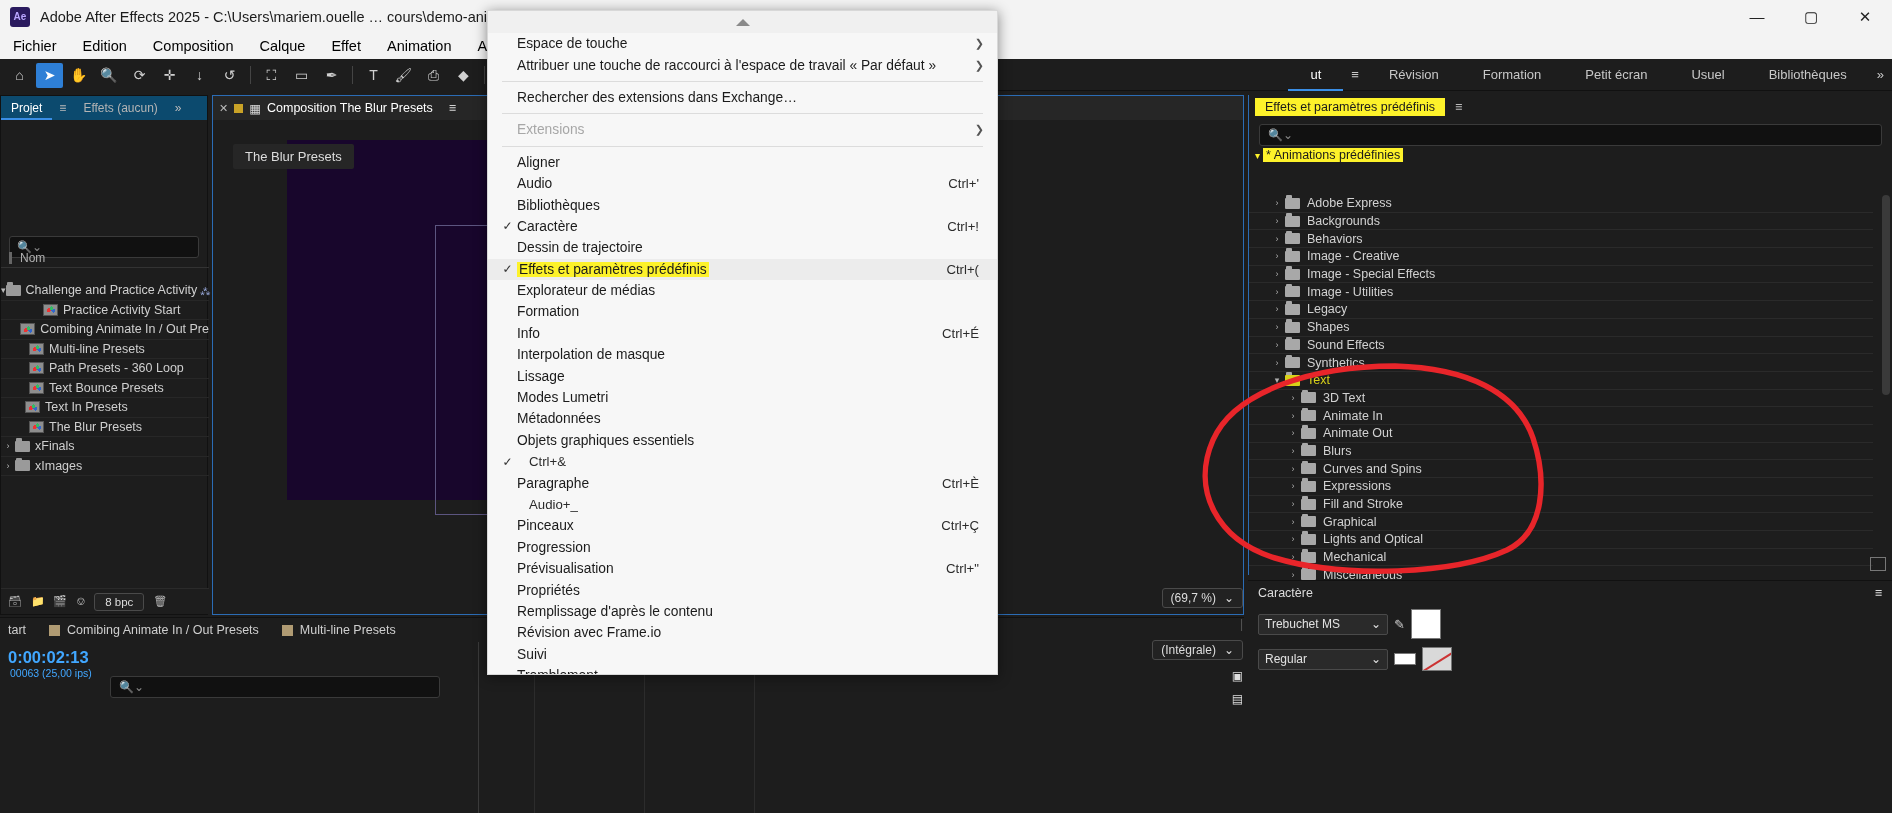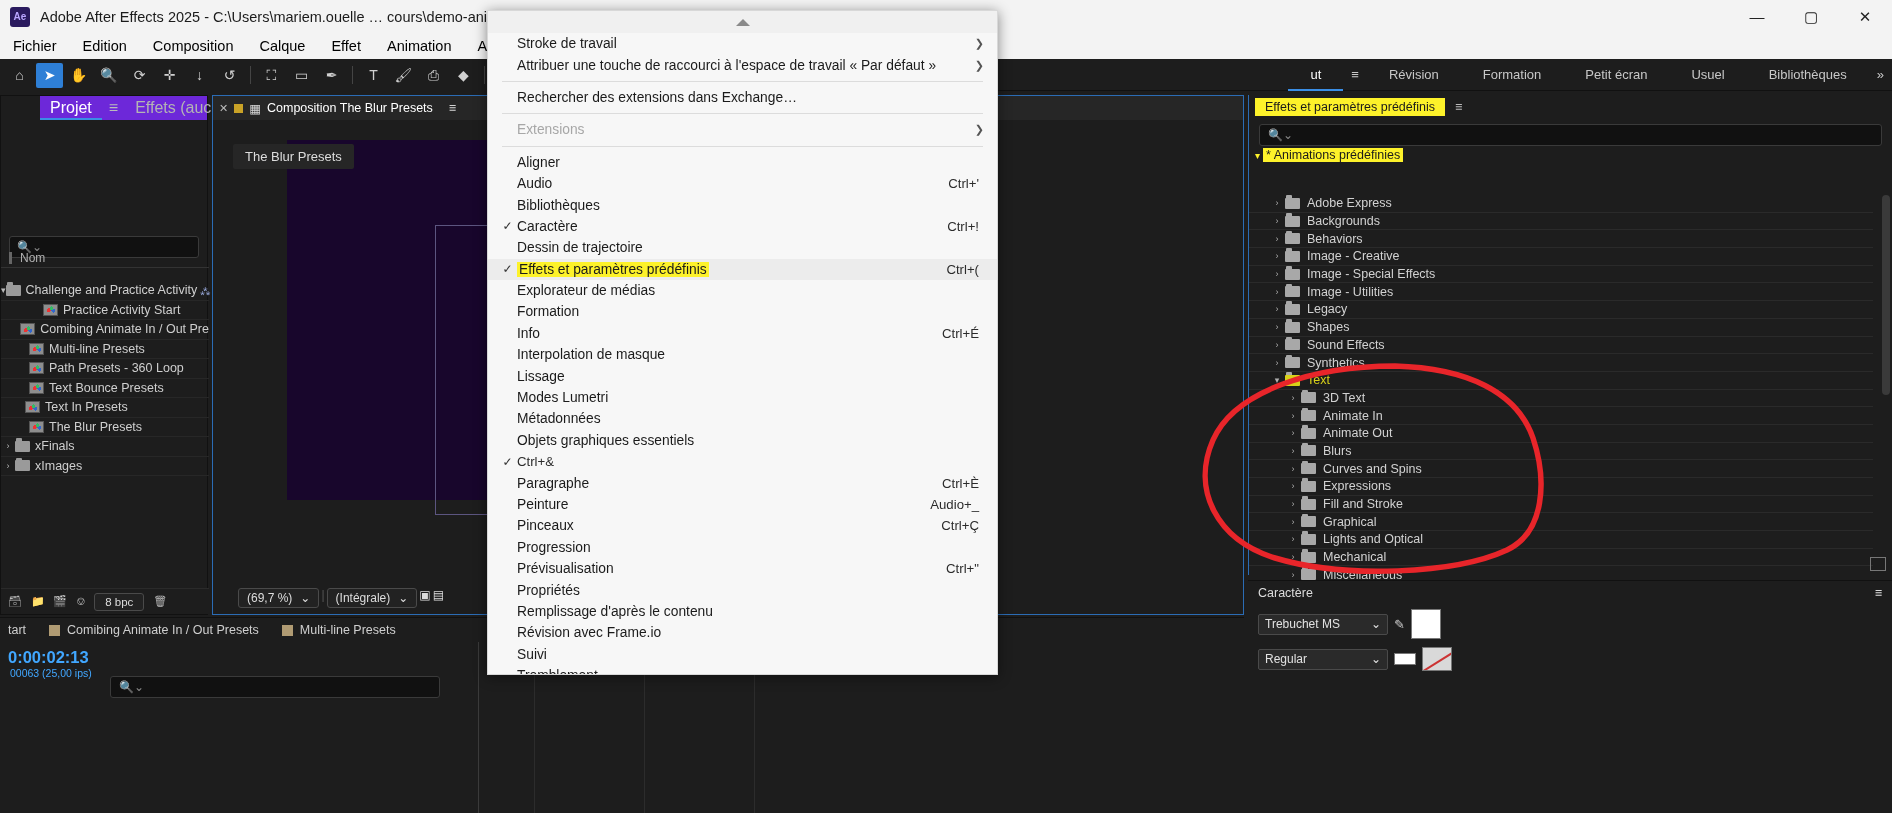--- a/index.html
+++ b/index.html
@@ -48,21 +48,21 @@
     width:27px;height:25px;display:flex;align-items:center;justify-content:center;
     color:#d0d0d0;font-size:14px;border-radius:2px;
   }
   #toolbar .tool.sel{background:#2e7fd6;color:#fff;}
   #toolbar .sep{width:1px;height:18px;background:#444;margin:0 4px;}
   
   #project-panel{
     position:absolute;left:0;top:95px;width:208px;height:520px;
     background:#1d1d1d;border:1px solid #111;
   }
-  .panel-tabs{height:24px;background:#6d28d9;display:flex;align-items:center;font-size:16px;margin-left:39px;}
+  .panel-tabs{height:24px;background:#0c4a6e;display:flex;align-items:center;font-size:12px;}
   .panel-tabs .tab{padding:0 10px;line-height:24px;color:#b4b4b4;white-space:nowrap;}
   .panel-tabs .tab.active{color:#fff;border-bottom:2px solid #3a8ee6;height:24px;}
   .panel-tabs .hamb{padding:0 7px;color:#bbb;}
   #project-search{
     position:absolute;left:8px;top:140px;width:190px;height:22px;
     background:#111;border:1px solid #3a3a3a;border-radius:3px;
     display:flex;align-items:center;padding-left:7px;color:#888;font-size:12px;
   }
   #proj-header{position:absolute;left:0;top:152px;width:208px;height:20px;border-bottom:1px solid #333;
     display:flex;align-items:center;font-size:12px;color:#b0b0b0;}
@@ -89,21 +89,21 @@
   }
   #comp-tabbar{height:24px;background:#262626;display:flex;align-items:center;font-size:12.5px;gap:6px;padding-left:6px;}
   #comp-tabbar .x{color:#bbb;font-size:11px;}
   #comp-tabbar .lock{width:9px;height:9px;background:#c9a227;}
   #comp-tabbar .ctab{color:#fff;padding-right:10px;white-space:nowrap;}
   #comp-canvas{position:absolute;left:0;top:24px;width:1030px;height:470px;background:#1d1d1d;overflow:hidden;}
   #comp-frame{position:absolute;left:74px;top:20px;width:550px;height:360px;background:#18062c;}
   #comp-inner{position:absolute;left:148px;top:85px;width:330px;height:290px;border:1px solid #5c5580;}
   #comp-label{position:absolute;left:20px;top:24px;background:#262626;color:#ddd;padding:5px 12px;font-size:13px;border-radius:2px;}
   #comp-bottombar{position:absolute;left:0;bottom:0;width:1030px;height:26px;background:#1d1d1d;
-     display:flex;align-items:flex-start;gap:2px;padding-left:25px;font-size:12px;color:#ddd;}
+     display:flex;align-items:flex-end;gap:9px;padding-left:25px;font-size:12px;color:#ddd;flex-direction:column;}
   .combo{border:1px solid #4a4a4a;border-radius:3px;padding:2px 8px;background:#222;color:#ddd;display:flex;gap:8px;align-items:center;font-size:12px;}
   
   #fx-panel{
     position:absolute;left:1248px;top:95px;width:644px;height:480px;
     background:#1d1d1d;border-left:1px solid #2b6cb5;
   }
   #fx-tabbar{height:24px;display:flex;align-items:center;background:#1d1d1d;font-size:12.5px;}
   #fx-title{color:#e8e8e8;padding:0 10px;background:#fdf22a;color:#1a1a1a;line-height:18px;margin-left:6px;}
   #fx-search{margin:5px 10px 0 10px;height:22px;background:#111;border:1px solid #3a3a3a;border-radius:3px;
      display:flex;align-items:center;padding-left:8px;color:#888;font-size:12px;}
@@ -151,21 +151,21 @@
   #dropdown{
     position:absolute;left:487px;top:10px;width:511px;height:665px;
     background:#f7f7f7;color:#1b1b1b;box-shadow:0 2px 12px rgba(0,0,0,.45);
     border:1px solid #d8d8d8; z-index:50; overflow:hidden;
   }
   #dd-scrollup{height:22px;display:flex;align-items:center;justify-content:center;background:#f0f0f0;}
   #dd-scrollup .tri{width:0;height:0;border-left:7px solid transparent;border-right:7px solid transparent;border-bottom:7px solid #8a8a8a;}
   .dd-item{height:21.4px;display:flex;align-items:center;font-size:13.8px;padding-left:10px;position:relative;}
   .dd-item .chk{width:19px;text-align:center;color:#333;font-size:12px;}
   .dd-item .lbl{flex:1;white-space:nowrap;}
-  .dd-item .sc{color:#2b2b2b;font-size:13.2px;padding-right:18px;}
+  .dd-item .sc{color:#2b2b2b;font-size:13.2px;padding-right:18px;margin-left:12px;}
   .dd-item .arrow{position:absolute;right:13px;color:#555;font-size:11px;}
   .dd-item.disabled .lbl{color:#a7a7a7;}
   .dd-item.hlrow{background:#ececec;}
   .dd-item .hl-text{background:#fdf22a;padding:0 2px;}
   .dd-sep{height:1px;background:#dcdcdc;margin:5px 14px;}
 </style>
 </head>
 <body>
 
 <div id="timeline">
@@ -528,21 +528,21 @@
   </div>
 </div>
 
 <div id="dropdown">
   <div id="dd-scrollup">
       <span class="tri"></span>
     </div>
   <div id="dd-list">
       <div class="dd-item">
         <span class="chk"></span>
-        <span class="lbl">Stroke de travail</span>
+        <span class="lbl">Espace de touche</span>
         <span class="sc"></span>
         <span class="arrow">❯</span>
       </div>
       <div class="dd-item">
         <span class="chk"></span>
         <span class="lbl">Attribuer une touche de raccourci à l'espace de travail « Par défaut »</span>
         <span class="sc"></span>
         <span class="arrow">❯</span>
       </div>
       <div class="dd-sep"></div>
@@ -633,21 +633,20 @@
         <span class="chk">✓</span>
         <span class="sc">Ctrl+&amp;</span>
       </div>
       <div class="dd-item">
         <span class="chk"></span>
         <span class="lbl">Paragraphe</span>
         <span class="sc">Ctrl+È</span>
       </div>
       <div class="dd-item">
         <span class="chk"></span>
-        <span class="lbl">Peinture</span>
         <span class="sc">Audio+_</span>
       </div>
       <div class="dd-item">
         <span class="chk"></span>
         <span class="lbl">Pinceaux</span>
         <span class="sc">Ctrl+Ç</span>
       </div>
       <div class="dd-item">
         <span class="chk"></span>
         <span class="lbl">Progression</span>

